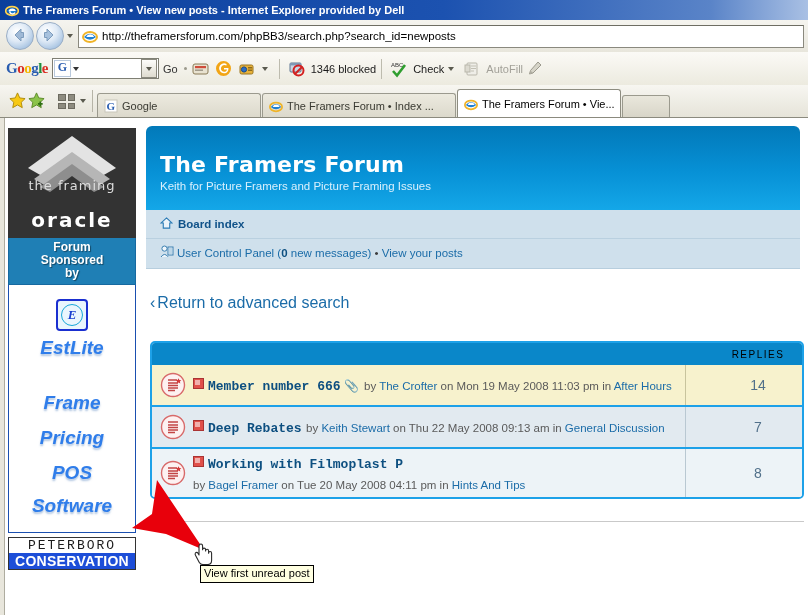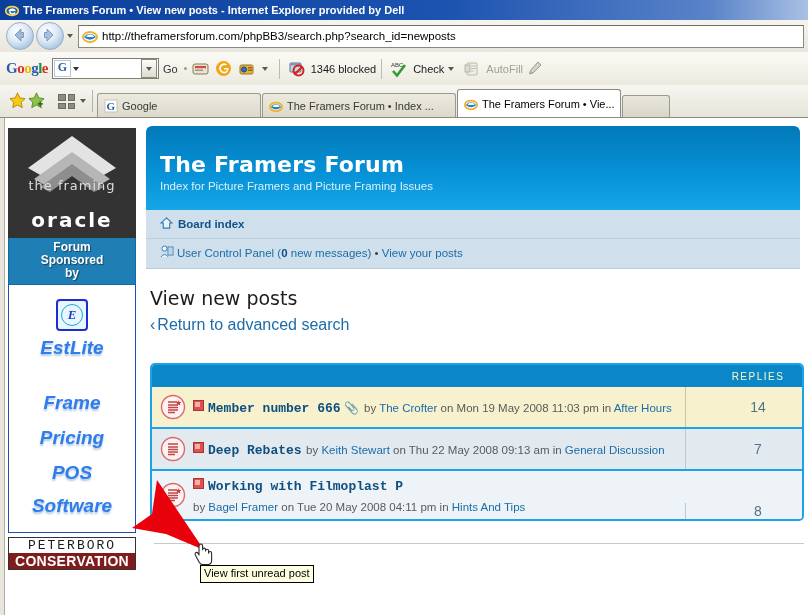--- a/index.html
+++ b/index.html
@@ -149,21 +149,21 @@
     width:20px;height:20px;border:1.5px solid #18a7d8;border-radius:50%;
     color:#1a3fd0;font-size:13px;font-style:italic;font-weight:bold;
     display:flex;align-items:center;justify-content:center;font-family:"Liberation Serif",serif;
   }
   .estline{
     width:126px;text-align:center;color:#2f7dea;font-weight:bold;font-style:italic;
     font-size:19px;position:absolute;left:0;text-shadow:0 2px 2px rgba(110,150,200,.55);
   }
   .pbanner{width:126px;border:1px solid #333;margin-top:4px;background:#fff;}
   .pb-top{text-align:center;font-size:13px;letter-spacing:2px;color:#1b1b1b;font-family:Liberation Mono, monospace;}
-  .pb-bot{background:#7f1d1d;color:#ffffff;text-align:center;font-size:14px;font-weight:bold;letter-spacing:.3px;}
+  .pb-bot{background:#1d4ed8;color:#ffffff;text-align:center;font-size:14px;font-weight:bold;letter-spacing:.3px;}
 
   
   .forum{position:absolute;left:146px;top:8px;width:654px;}
   .fhead{
     height:84px;border-radius:6px 6px 0 0;
     background:linear-gradient(to bottom,#0279b9 0%,#0791d6 55%,#14a7e8 100%);
     padding:26px 0 0 14px;box-sizing:border-box;overflow:hidden;
   }
   .fhead h1{
     margin:0;color:#ffffff;font-size:22px;font-weight:bold;letter-spacing:.2px;
@@ -188,27 +188,27 @@
   h2.vtitle{margin:0;font-size:19px;font-weight:normal;color:#1d1d1d;font-family:"DejaVu Sans",sans-serif;}
   .retlink{margin-top:7px;font-size:16px;color:#1b6ca8;}
   .retlink .lt{color:#1b6ca8;margin-right:2px;}
 
   
   .tbl{
     margin-top:29px;width:650px;border:2px solid #1da1e8;border-radius:5px;overflow:hidden;
     background:#fff;
   }
   .tbl-head{
-    background:#0a87c9;color:#fef9c3;height:22px;display:flex;align-items:center;
+    background:#0a87c9;color:#000000;height:22px;display:flex;align-items:center;
   }
   .tbl-head .th-replies{
     margin-left:auto;width:88px;text-align:center;font-size:10px;letter-spacing:1.5px;
   }
   .trow{display:flex;align-items:stretch;border-bottom:2px solid #1da1e8;min-height:40px;}
-  .trow:last-child{border-bottom:none;align-items:flex-end;}
+  .trow:last-child{border-bottom:none;}
   .trow.hot{background:#f7f2cd;}
   .trow.alt1{background:#e2eaf0;}
   .trow.alt2{background:#edf3f7;}
   .tcell-main{flex:1;display:flex;align-items:center;padding:3px 0 3px 8px;}
   .posticon{width:26px;height:26px;flex:none;position:relative;margin-right:7px;}
   .tmeta{line-height:1.32;}
   .tsubject{font-size:13px;font-weight:bold;color:#0d4f80;font-family:Liberation Mono, monospace;white-space:nowrap;}
   .tsubject .newmark{display:inline-block;width:9px;height:9px;background:#e0504a;border:1px solid #a33;margin-right:4px;vertical-align:1px;position:relative;}
   .tsubject .newmark:after{content:"";position:absolute;left:1px;top:1px;width:5px;height:5px;background:#fff;opacity:.55;}
   .tsubject .clip{margin-left:4px;color:#4a4a4a;font-weight:normal;font-size:12px;}
@@ -449,21 +449,21 @@
       <div class="pbanner">
         <div class="pb-top">PETERBORO</div>
         <div class="pb-bot">CONSERVATION</div>
       </div>
     </div>
 
     <div class="forum">
 
       <div class="fhead">
         <h1>The Framers Forum</h1>
-        <p>Index for Picture Framers and Picture Framing Issues</p>
+        <p>Keith for Picture Framers and Picture Framing Issues</p>
       </div>
 
       <div class="navstrip">
         <div class="navline1">
           <span>
             <svg width="13" height="12" viewBox="0 0 14 13">
               <path d="M7 1 L13 6.5 L10.5 6.5 L10.5 12 L3.5 12 L3.5 6.5 L1 6.5 Z" fill="#eaf3fa" stroke="#2b7bb5" stroke-width="1.2"></path>
             </svg>
           </span>
           <span class="brd-label">Board index</span>
@@ -475,21 +475,20 @@
               <path d="M1 12 q3.5-5 7-0.2" fill="#f0f7fc" stroke="#3b7fb0"></path>
               <rect x="8" y="2" width="5" height="8" fill="#f0f7fc" stroke="#3b7fb0"></rect>
               <path d="M9 4h3M9 6h3M9 8h3" stroke="#6fa5c8" stroke-width=".8"></path>
             </svg>
           </span>
           <span class="ucp-txt"><a href="#">User Control Panel</a> (<b>0</b><span> new messages</span>) <span class="sep">•</span> <a href="#">View your posts</a></span>
         </div>
       </div>
 
       <div class="body-area">
-        <h2 class="vtitle">View new posts</h2>
         <div class="retlink">
           <span class="lt">‹</span><span>Return to advanced search</span>
         </div>
 
         <div class="tbl">
           <div class="tbl-head">
             <span class="th-replies">REPLIES</span>
           </div>
 
           <div class="trow hot">

